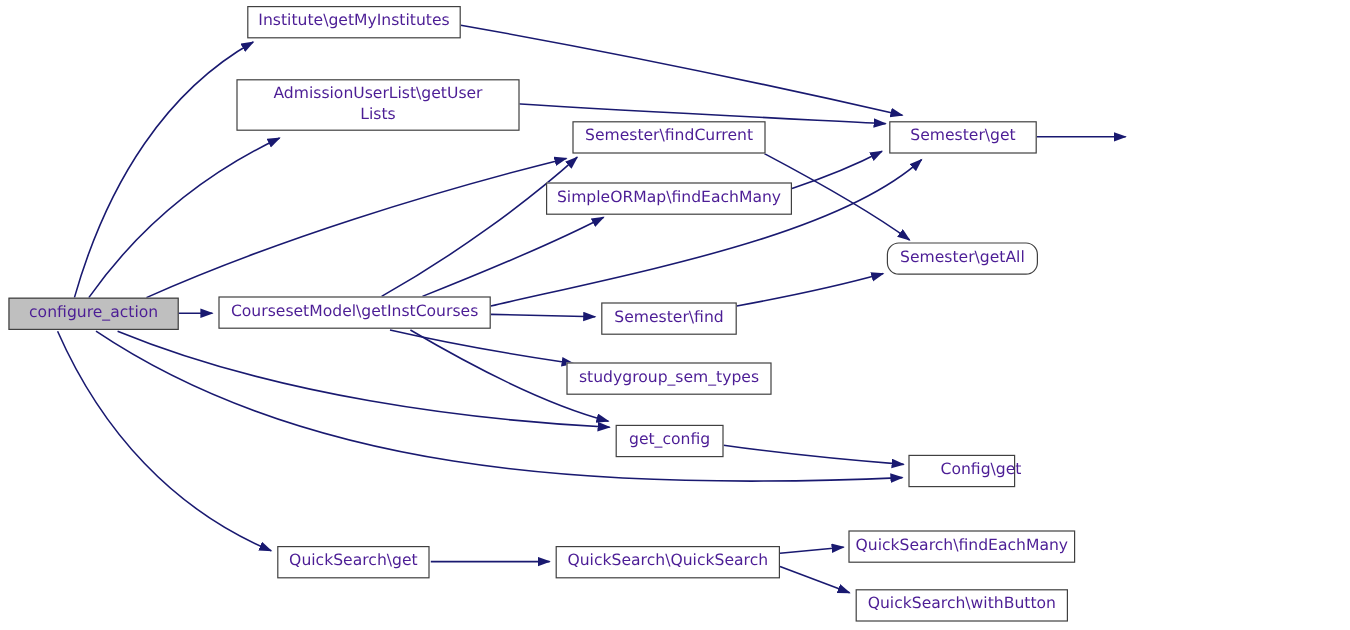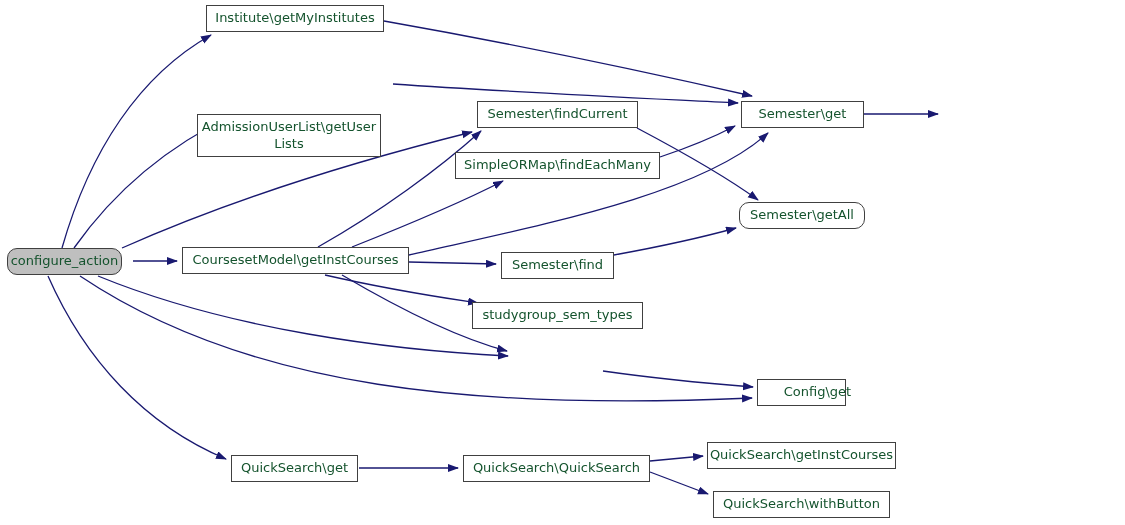--- a/index.html
+++ b/index.html
@@ -10,21 +10,21 @@
     font-family:"DejaVu Sans","Liberation Sans",sans-serif;
     overflow:hidden;
   }
   .edge-layer{position:absolute;left:0;top:0;width:1125px;height:525px;}
   .edge-layer path.edge{stroke:#191970;stroke-width:1.3;fill:none;}
   .node{
     position:absolute;
     box-sizing:border-box;
     border:1.4px solid #404040;
     background:#ffffff;
-    color:#14532d;
+    color:#4c1d95;
     display:flex;align-items:center;justify-content:center;
     text-align:center;
     font-size:13px;line-height:1.25;
     white-space:pre-line;
     padding:0 2px;
     cursor:pointer;
   }
   .node.highlight{background:#bfbfbf;}
 </style>
 </head>
@@ -54,29 +54,30 @@
       <path d="M393,84 C510,92 640,98 738,103" class="edge" marker-end="url(#arrow)"></path>
       <path d="M660,157 C690,147 714,137 735,126" class="edge" marker-end="url(#arrow)"></path>
       <path d="M637,128 C688,155 728,178 758,200" class="edge" marker-end="url(#arrow)"></path>
       <path d="M614,255 C658,247 700,238 736,228" class="edge" marker-end="url(#arrow)"></path>
       <path d="M864,114 L938,114" class="edge" marker-end="url(#arrow)"></path>
       <path d="M603,371 C652,378 702,383 753,387" class="edge" marker-end="url(#arrow)"></path>
       <path d="M359,468 L458,468" class="edge" marker-end="url(#arrow)"></path>
       <path d="M650,461 L703,456" class="edge" marker-end="url(#arrow)"></path>
       <path d="M650,472 L708,494" class="edge" marker-end="url(#arrow)"></path>
     </svg>
-<div class="node highlight" style="left: 7px; top: 248px; width: 115px; height: 27px; border-radius: 10px;">configure_action</div>
+<div class="node highlight" style="left: 7px; top: 248px; width: 142px; height: 27px;">configure_action</div>
     <div class="node" style="left: 206px; top: 5px; width: 178px; height: 27px;">Institute\getMyInstitutes</div>
-    <div class="node" style="left: 197px; top: 66px; width: 184px; height: 43px; margin-top: 48px;">AdmissionUserList\getUser
+    <div class="node" style="left: 197px; top: 66px; width: 236px; height: 43px;">AdmissionUserList\getUser
 Lists</div>
     <div class="node" style="left: 477px; top: 101px; width: 161px; height: 27px;">Semester\findCurrent</div>
     <div class="node" style="left: 455px; top: 152px; width: 205px; height: 27px;">SimpleORMap\findEachMany</div>
     <div class="node" style="left: 741px; top: 101px; width: 123px; height: 27px;">Semester\get</div>
     <div class="node" style="left: 739px; top: 202px; width: 126px; height: 27px; border-radius: 10px;">Semester\getAll</div>
     <div class="node" style="left: 182px; top: 247px; width: 227px; height: 27px;">CoursesetModel\getInstCourses</div>
     <div class="node" style="left: 501px; top: 252px; width: 113px; height: 27px;">Semester\find</div>
     <div class="node" style="left: 472px; top: 302px; width: 171px; height: 27px;">studygroup_sem_types</div>
+    <div class="node" style="left: 513px; top: 354px; width: 90px; height: 27px;">get_config</div>
     <div class="node" style="left: 757px; top: 379px; width: 89px; height: 27px; padding-left: 34px;">Config\get</div>
     <div class="node" style="left: 231px; top: 455px; width: 127px; height: 27px;">QuickSearch\get</div>
     <div class="node" style="left: 463px; top: 455px; width: 187px; height: 27px;">QuickSearch\QuickSearch</div>
-    <div class="node" style="left: 707px; top: 442px; width: 189px; height: 27px;">QuickSearch\getInstCourses</div>
+    <div class="node" style="left: 707px; top: 442px; width: 189px; height: 27px;">QuickSearch\findEachMany</div>
     <div class="node" style="left: 713px; top: 491px; width: 177px; height: 27px;">QuickSearch\withButton</div>
   </div>
 
 </body></html>

